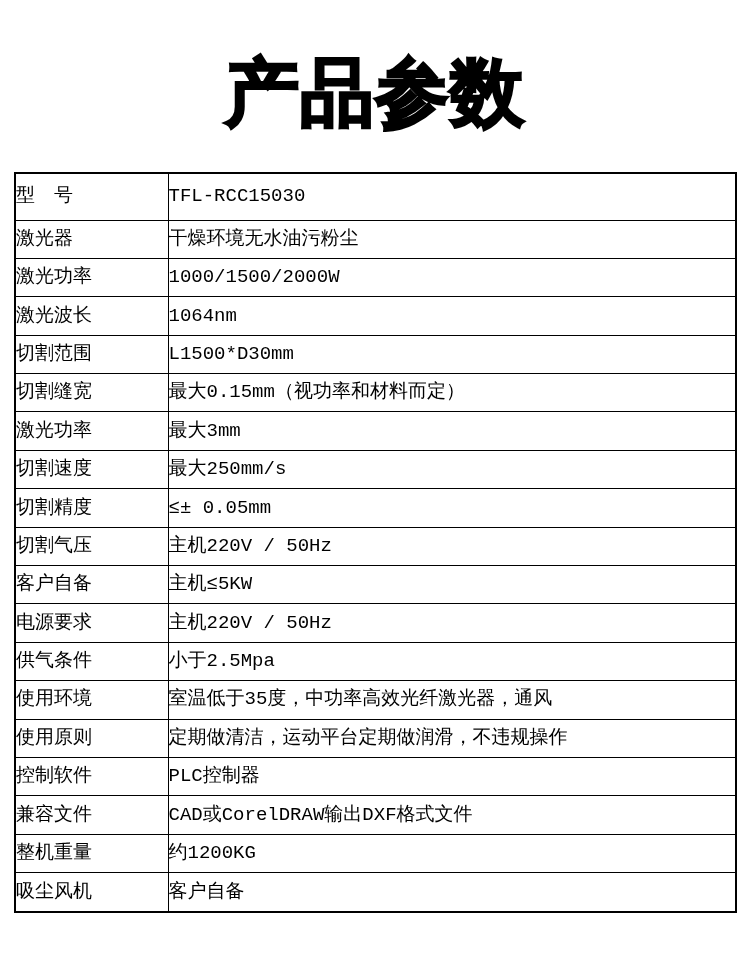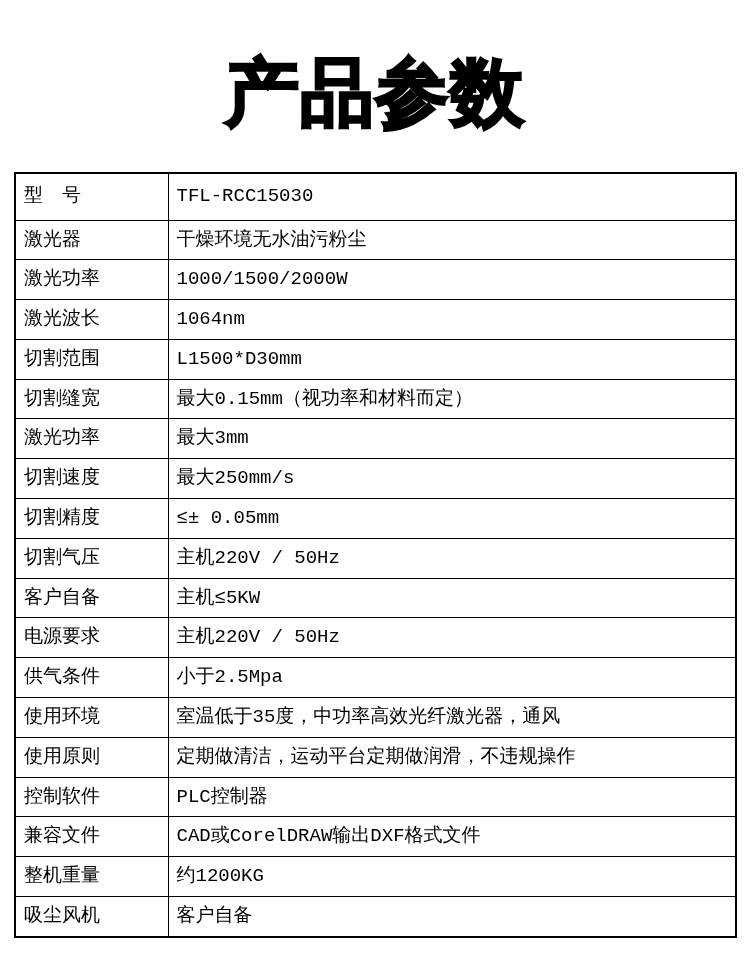--- a/index.html
+++ b/index.html
@@ -36,21 +36,21 @@
     width: 721px;
     height: 741px;
     border-collapse: collapse;
     table-layout: fixed;
     border: 2px solid #000000;
   }
   table.spec-table col.c1 { width: 153px; }
   table.spec-table col.c2 { width: 568px; }
   table.spec-table td {
     border: 1px solid #000000;
-    padding: 8px;
+    padding: 0;
     vertical-align: middle;
     font-size: 19px;
     line-height: 1.2;
     white-space: pre;
     overflow: hidden;
   }
   table.spec-table tr.first { height: 47px; }
   td.label { padding-left: 38px; }
   td.value { padding-left: 69px; }
 </style>

